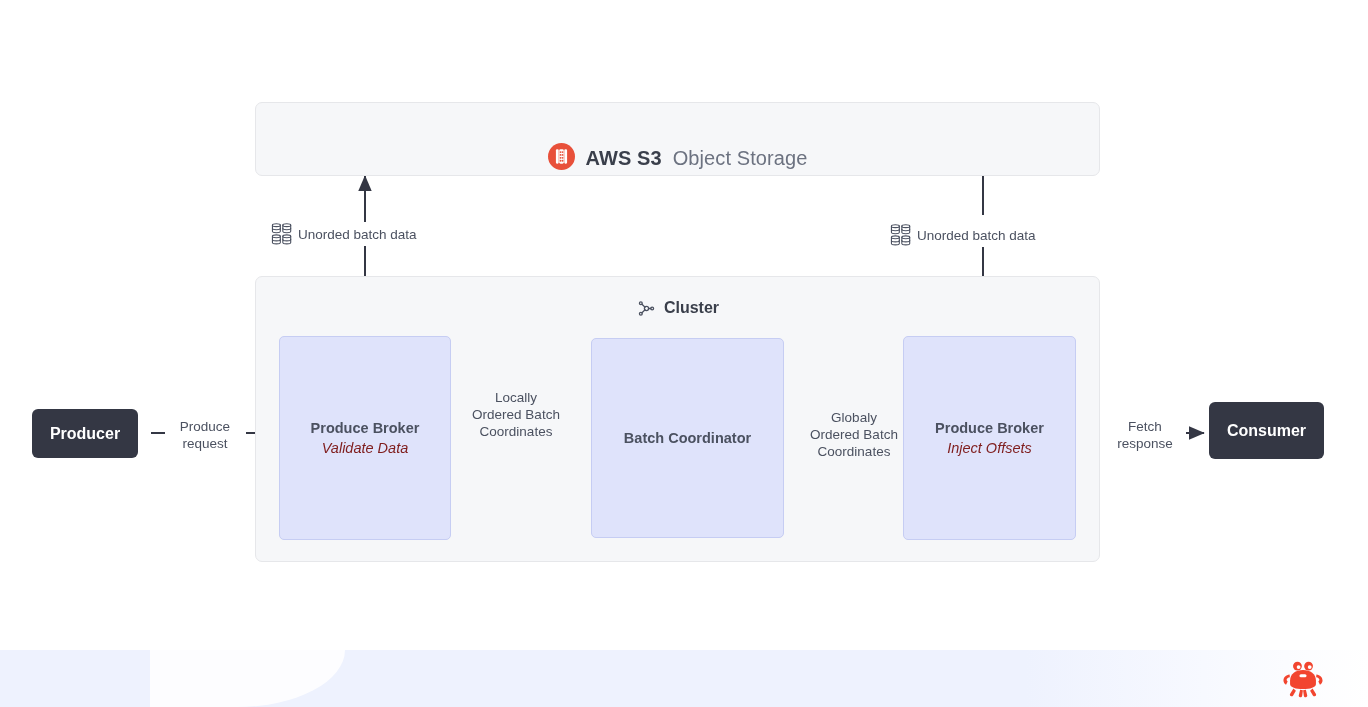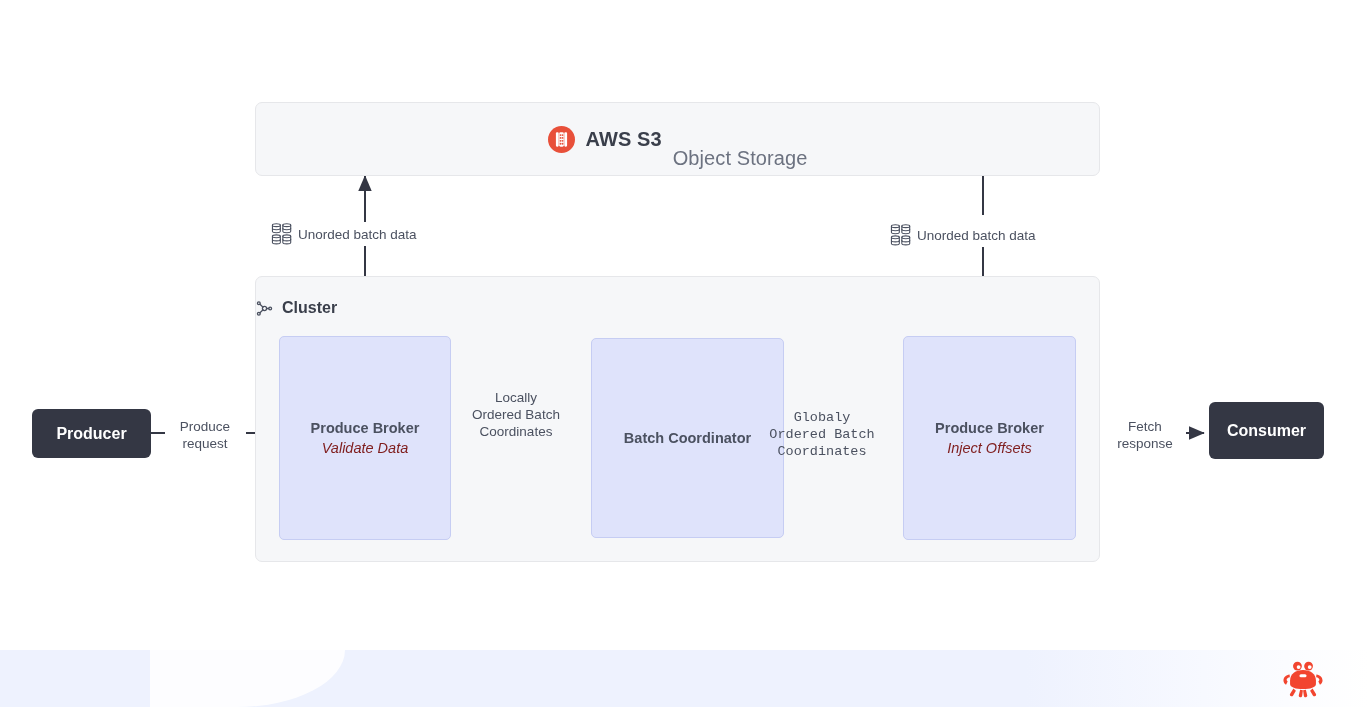--- a/index.html
+++ b/index.html
@@ -47,21 +47,21 @@
     width: 845px; height: 74px;
     background: #f6f7f9;
     border: 1px solid #e6e7ea;
     border-radius: 7px;
     display: flex;
     align-items: center;
     justify-content: center;
   }
   .s3-title {
     display: flex;
-    align-items: center;
+    align-items: flex-end;
     gap: 11px;
     font-size: 20px;
     letter-spacing: .1px;
   }
   .s3-title .strong { font-weight: bold; color: #3a3f4b; }
   .s3-title .light  { font-weight: normal; color: #6c7280; margin-top: 39px; }
   .s3-icon { width: 27px; height: 27px; display: block; }
 
   
   .cluster-box {
@@ -71,20 +71,21 @@
     background: #f6f7f9;
     border: 1px solid #e6e7ea;
     border-radius: 7px;
   }
   .cluster-title {
     position: absolute;
     left: 0; top: 22px;
     width: 845px;
     display: flex;
     align-items: center;
+    justify-content: center;
     gap: 9px;
     font-size: 16px;
     font-weight: bold;
     color: #3a3f4b;
   }
   .cluster-icon { width: 17px; height: 17px; display: block; }
 
   
   .node {
     position: absolute;
@@ -119,35 +120,35 @@
     position: absolute;
     background: #343744;
     border-radius: 6px;
     display: flex;
     align-items: center;
     justify-content: center;
     color: #ffffff;
     font-size: 16px;
     font-weight: bold;
   }
-  #ep-producer { left: 32px;   top: 409px; width: 119px; height: 49px; }
+  #ep-producer { left: 32px;   top: 409px; width: 106px; height: 49px; }
   #ep-consumer { left: 1209px; top: 402px; width: 115px; height: 57px; }
 
   
   .edge-label {
     position: absolute;
     text-align: center;
     font-size: 13.5px;
     line-height: 17px;
     color: #4b5160;
     white-space: pre-line;
   }
   #lbl-produce-request { left: 165px;  top: 418px; width: 80px; }
   #lbl-locally         { left: 455px;  top: 389px; width: 122px; }
-  #lbl-globaly         { left: 760px;  top: 409px; width: 124px; font-family: Liberation Mono, monospace; }
+  #lbl-globaly         { left: 792px;  top: 409px; width: 124px; }
   #lbl-fetch           { left: 1105px; top: 418px; width: 80px; }
 
   
   .batch-label {
     position: absolute;
     display: flex;
     align-items: center;
     gap: 2px;
     font-size: 13.5px;
     color: #4b5160;

